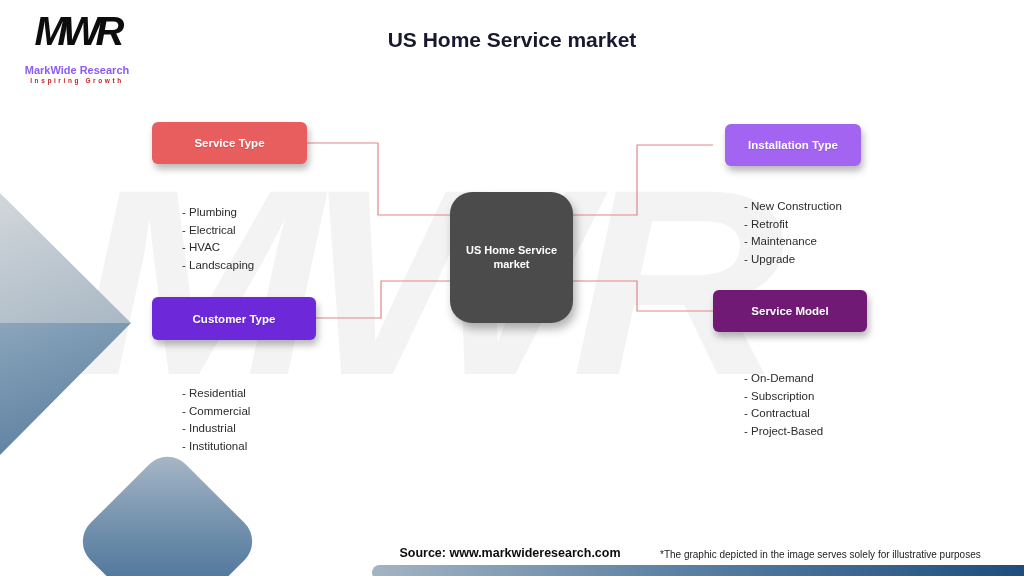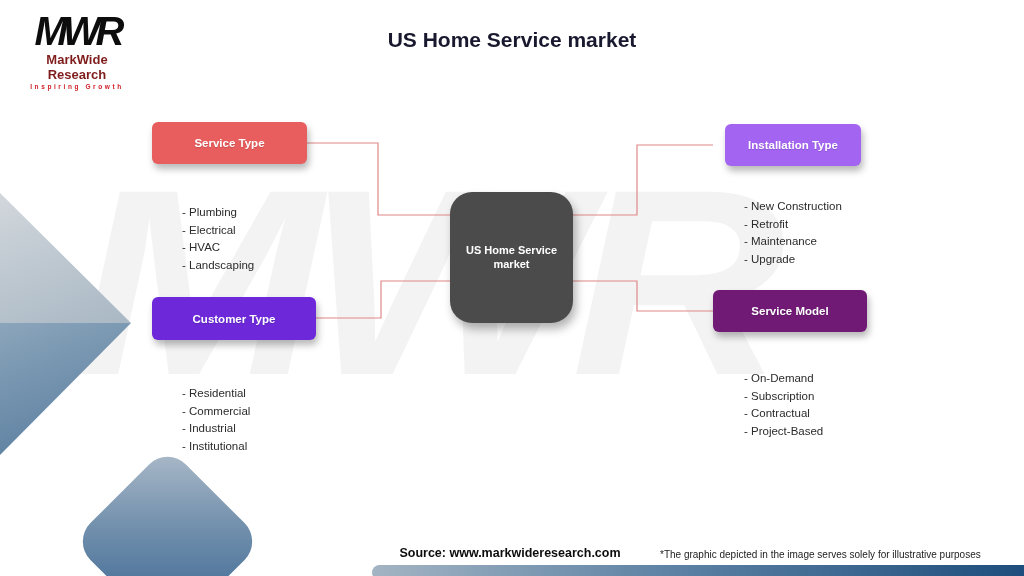--- a/index.html
+++ b/index.html
@@ -47,21 +47,21 @@
   .page-title {
     position:absolute; top:28px; left:0; width:100%;
     text-align:center; font-size:21px; font-weight:700;
     color:#18182e; z-index:4;
   }
   .logo { position:absolute; left:22px; top:10px; width:110px; text-align:center; z-index:4; }
   .logo-mwr {
     font-size:40px; font-weight:800; font-style:italic;
     letter-spacing:-5px; line-height:1.05; color:#0d0d0d;
   }
-  .logo-name { font-size:13px; font-weight:700; color:#7f1d1d; margin-top:0; }
+  .logo-name { font-size:11px; font-weight:700; color:#8b5cf6; margin-top:12px; }
   .logo-tagline {
     font-size:6.5px; font-weight:700; color:#ce2127;
     letter-spacing:2.6px; margin-top:1px;
   }
 
   
   .connectors { position:absolute; left:0; top:0; z-index:3; }
   .connectors polyline { fill:none; stroke:#e08888; stroke-width:1.2; }
 
   

